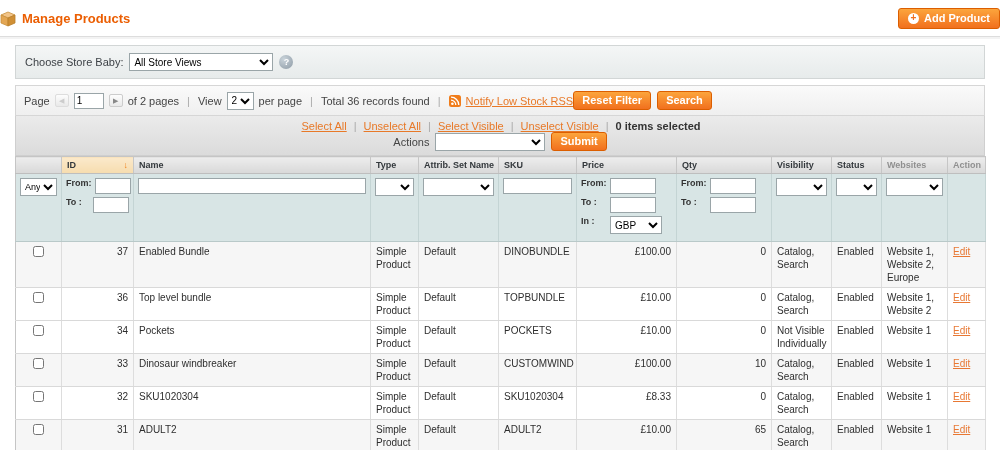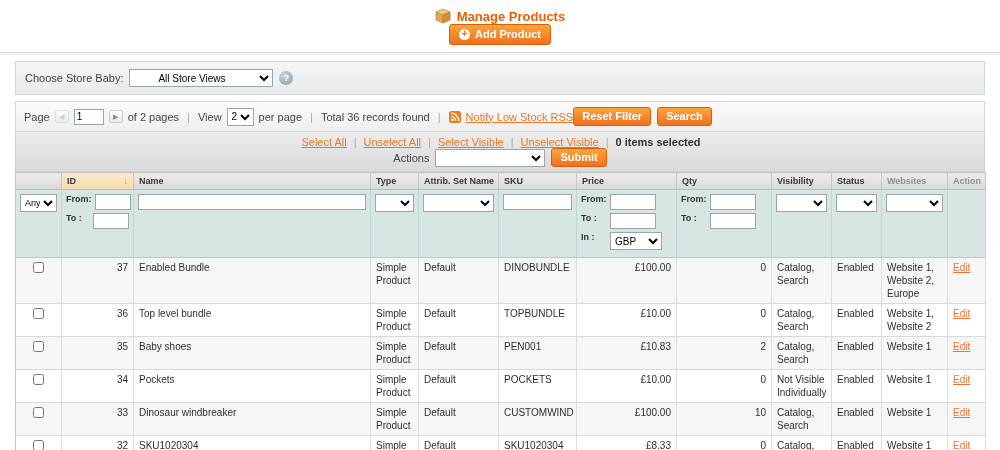--- a/index.html
+++ b/index.html
@@ -2,21 +2,21 @@
 <html><head>
 <meta charset="utf-8">
 <style>
   * { box-sizing: border-box; }
   html,body { margin:0; padding:0; }
   body {
     width:1000px; height:450px; overflow:hidden; background:#fff;
     font-family:"Liberation Sans","DejaVu Sans",sans-serif; color:#2e2e2e;
   }
   
-  .page-header { display:flex; justify-content:space-between; align-items:center; padding:8px 0 7px;flex-direction:column; }
+  .page-header { display:flex; justify-content:space-between; align-items:center; padding:8px 0 7px; }
   .title-wrap { display:flex; align-items:center; gap:6px; }
   .title-wrap h3 { margin:0; font-size:13px; color:#EB5E02; font-weight:bold; }
   .hdr-rule { height:0; border-top:1px solid #ddd; border-bottom:2px solid #f3f3f3; margin:0; }
   .btn {
     display:inline-flex; align-items:center; gap:5px;
     background:linear-gradient(#FCA53C,#F1701E); border:1px solid #DB5E00; border-radius:3px;
     color:#fff; font-weight:bold; font-size:11px; padding:3px 9px 4px; cursor:pointer;
     font-family:inherit; white-space:nowrap;
   }
   .plus-ico {
@@ -116,21 +116,21 @@
   </div>
   <button class="btn">
     <span class="plus-ico">+</span>
     <span>Add Product</span>
   </button>
 </div>
 <div class="hdr-rule"></div>
 
 <div class="store-band">
   <span>Choose Store Baby:</span>
-  <select style="width:144px;padding-left:24px;">
+  <select style="width:144px;">
     <option>All Store Views</option>
   </select>
   <span class="help-ico">?</span>
 </div>
 
 <div class="pager-bar">
   <div class="pager-left">
     <span>Page</span>
     <span class="pg-btn disabled">◀</span>
     <input type="text" class="page-input" value="1" style="">
@@ -289,34 +289,20 @@
         <td>Default</td>
         <td>TOPBUNDLE</td>
         <td class="num">£10.00</td>
         <td class="num">0</td>
         <td>Catalog, Search</td>
         <td>Enabled</td>
         <td>Website 1, Website 2</td>
         <td><a class="edit">Edit</a></td>
       </tr>
 
-      <tr class="alt">
-        <td class="cb"><input type="checkbox" style=""></td>
-        <td class="num">35</td>
-        <td>Baby shoes</td>
-        <td>Simple Product</td>
-        <td>Default</td>
-        <td>PEN001</td>
-        <td class="num">£10.83</td>
-        <td class="num">2</td>
-        <td>Catalog, Search</td>
-        <td>Enabled</td>
-        <td>Website 1</td>
-        <td><a class="edit">Edit</a></td>
-      </tr>
 
       <tr>
         <td class="cb"><input type="checkbox" style=""></td>
         <td class="num">34</td>
         <td>Pockets</td>
         <td>Simple Product</td>
         <td>Default</td>
         <td>POCKETS</td>
         <td class="num">£10.00</td>
         <td class="num">0</td>

